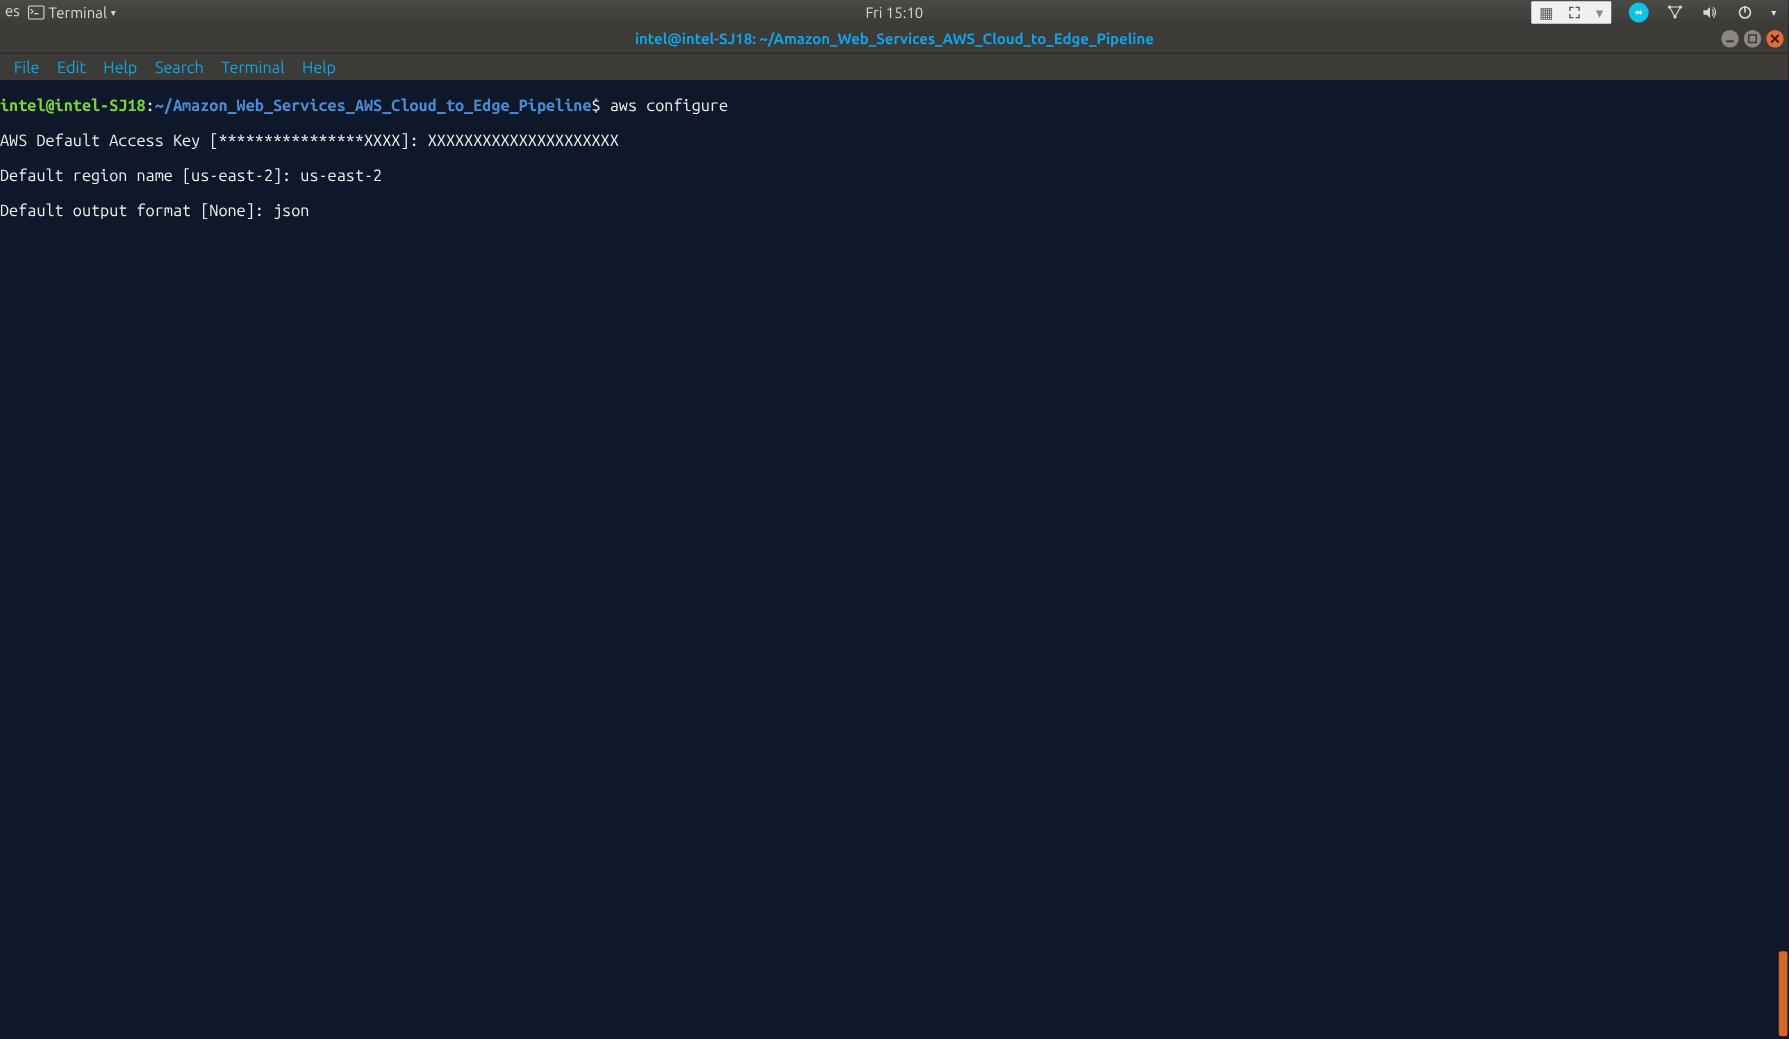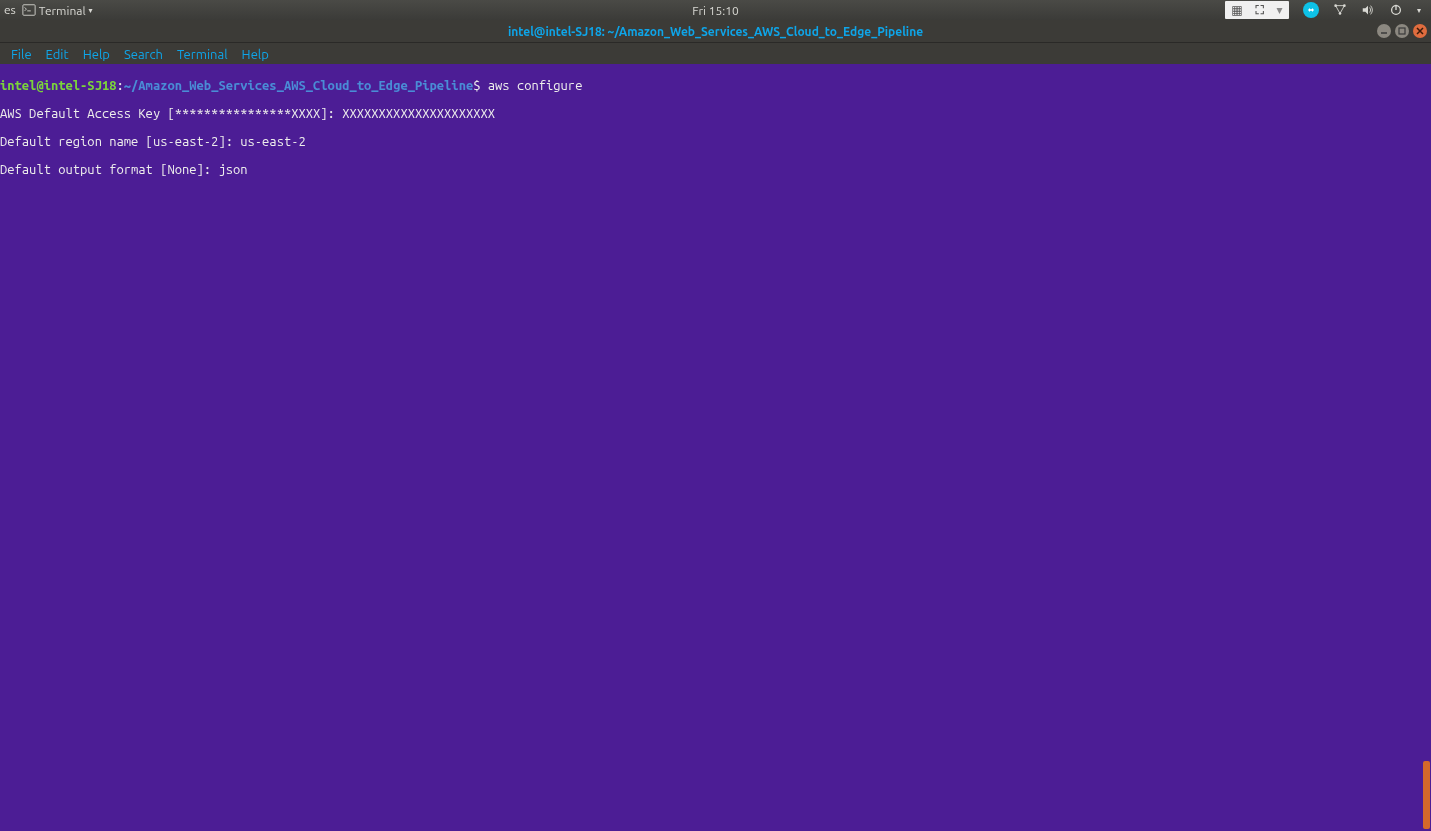--- a/index.html
+++ b/index.html
@@ -72,21 +72,21 @@
     padding-left: 4px;
     border-top: 1px solid #2a2927;
   }
   .menu-bar .menu-item { padding: 0 7px; cursor: pointer; }
 
   
   .terminal {
     position: relative;
     width: 100%;
     height: calc(831px - 20px - 22px - 22px);
-    background: #4c1d95;
+    background: #0f172a;
     color: #eeeeec;
     font-family: "Ubuntu Mono", "DejaVu Sans Mono", monospace;
     font-size: 13px;
     line-height: 14px;
     padding: 0 0 0 0;
     white-space: pre;
   }
   .terminal .line { height: 14px; }
   .term-green { color: #7bd43b; font-weight: bold; }
   .term-blue { color: #4a8cd6; font-weight: bold; }

